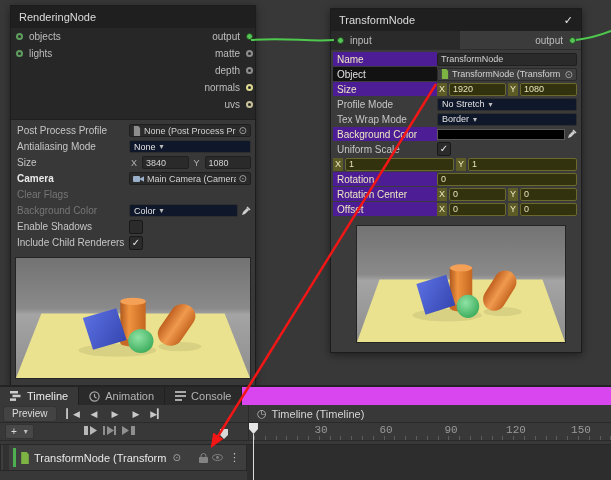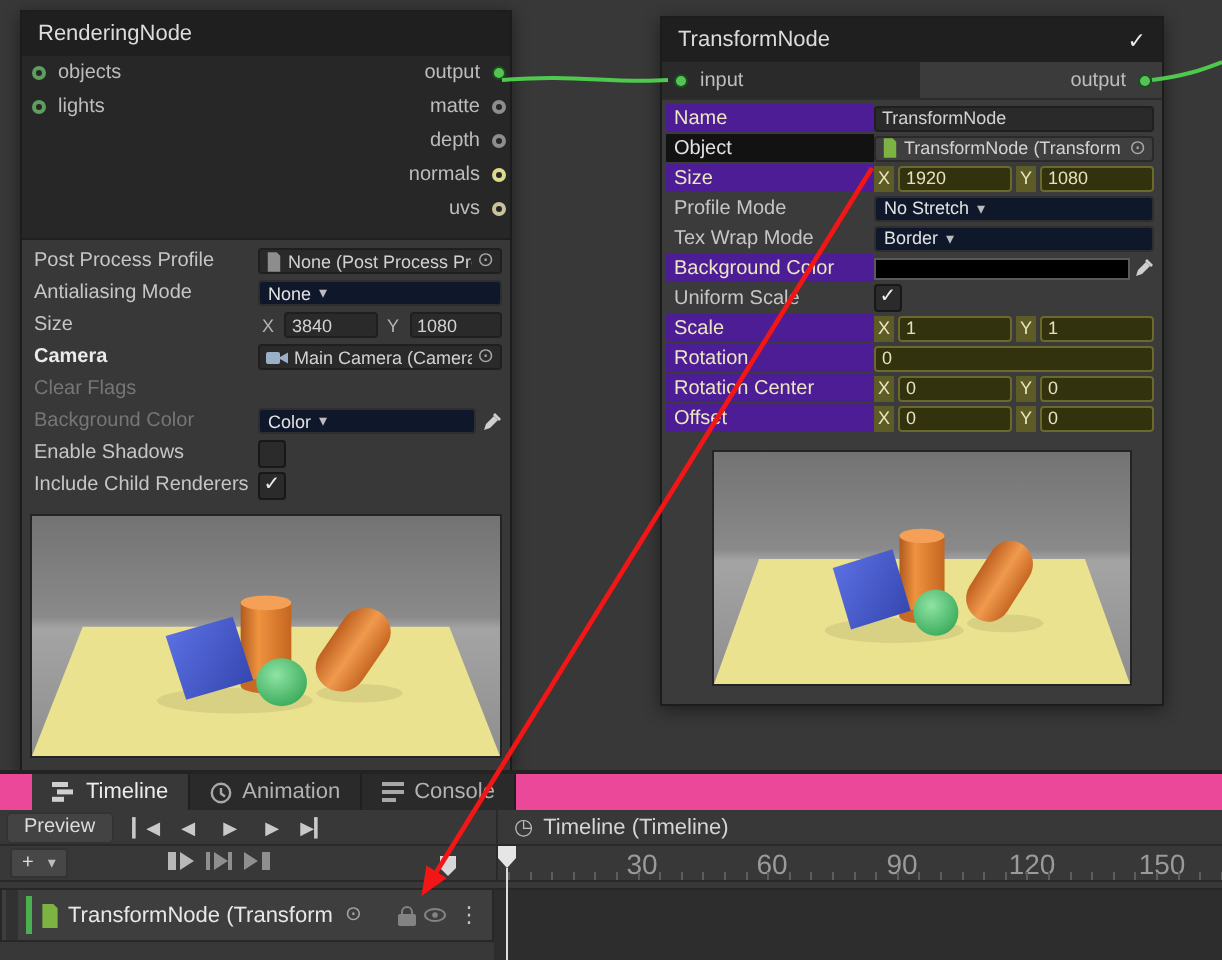--- a/index.html
+++ b/index.html
@@ -49,41 +49,41 @@
   .dark-lbl{background:#121212;color:#e2e2e2;}
   .olive-field{background:#33320f;border:1px solid #6b692c;color:#e6e2b8;}
   .olive-axis{background:#5e5c26;color:#ece7c2;}
   .swatch{flex:1;height:11px;background:#000;border:1px solid #5a5a5a;box-sizing:border-box;}
   
   .tn-ports{display:flex;height:18px;border-bottom:1px solid #2c2c2c;}
   .tn-in{flex:0 0 49%;background:#2a2a2a;display:flex;align-items:center;gap:6px;padding-left:6px;font-size:10px;color:#bdbdbd;}
   .tn-out{flex:1;display:flex;align-items:center;justify-content:flex-end;gap:6px;padding-right:5px;font-size:10px;color:#bdbdbd;}
   
   .bottom{position:absolute;left:0;top:385px;width:611px;height:95px;background:#383838;border-top:2px solid #232323;}
-  .tabbar{height:18px;background:#ec4899;display:flex;padding-left:16px;}
+  .tabbar{height:18px;background:#d946ef;display:flex;}
   .tab{display:flex;align-items:center;gap:5px;padding:0 10px;font-size:11px;color:#b2b2b2;background:#2a2a2a;border-right:1px solid #202020;}
   .tab.active{background:#383838;color:#ececec;}
   .toolbar{position:absolute;left:0;top:18px;width:100%;height:17px;border-bottom:1px solid #2a2a2a;display:flex;align-items:center;}
   .preview-btn{margin-left:3px;padding:0 8px;height:14px;line-height:14px;background:#434343;border:1px solid #333;
                border-radius:3px;font-size:10px;color:#dcdcdc;}
   .transport{display:flex;margin-left:6px;}
   .tbtn{width:21px;text-align:center;font-size:9px;color:#c9c9c9;line-height:16px;}
   .tl-selector{position:absolute;left:248px;top:0;bottom:0;right:0;border-left:1px solid #2a2a2a;
                display:flex;align-items:center;gap:5px;padding-left:8px;font-size:11px;color:#d5d5d5;overflow:hidden;}
   .clock{font-size:11px;color:#bdbdbd;}
   .ruler-row{position:absolute;left:0;top:35px;width:100%;height:18px;border-bottom:1px solid #2a2a2a;}
   .add-track{position:absolute;left:5px;top:2px;height:13px;background:#474747;border:1px solid #333;border-radius:2px;
              display:flex;align-items:center;gap:3px;padding:0 5px;font-size:10px;color:#dedede;line-height:12px;}
   .edit-modes{position:absolute;left:84px;top:4px;display:flex;gap:6px;}
   .imode{display:flex;align-items:center;}
   .marker-toggle{position:absolute;left:220px;top:3px;}
   .ruler{position:absolute;left:248px;right:0;top:0;height:18px;border-left:1px solid #2a2a2a;}
   .ruler::after{content:"";position:absolute;left:5px;right:0;bottom:0;height:4px;
                 background:repeating-linear-gradient(to right,#5d5d5d 0 1px,transparent 1px 10.8px);}
-  .tick{position:absolute;top:2px;transform:translateX(-50%);font-size:14px;color:#9a9a9a;}
+  .tick{position:absolute;top:2px;transform:translateX(-50%);font-size:11px;color:#9a9a9a;font-family:Liberation Mono, monospace;}
   .playhead-marker{position:absolute;left:249px;top:36px;width:9px;height:11px;background:#e6e6e6;z-index:6;
                    clip-path:polygon(0 0,100% 0,100% 55%,50% 100%,0 55%);}
   .playhead-line{position:absolute;left:253px;top:47px;bottom:2px;width:1px;background:#dcdcdc;z-index:6;}
   .track-header{position:absolute;left:0;top:57px;width:247px;height:27px;background:#3e3e3e;border:1px solid #272727;
                 box-sizing:border-box;display:flex;align-items:center;gap:4px;padding:0 4px 0 2px;}
   .grip{width:6px;height:100%;background:#313131;flex:0 0 auto;}
   .accent{width:3px;height:19px;background:#4caf50;flex:0 0 auto;}
   .track-label{font-size:11px;color:#e8e8e8;white-space:nowrap;overflow:hidden;}
   .track-content{position:absolute;left:247px;right:0;top:57px;bottom:0;background:#2d2d2d;border-top:1px solid #272727;}
   .dim-ic{opacity:.75;display:flex;align-items:center;}
@@ -344,21 +344,20 @@
             </svg>
         </div>
       </div>
       <div class="trow">
         <span class="lbl">Uniform Scale</span>
         <div class="val">
             <span class="cb">✓</span>
           </div>
       </div>
       <div class="trow">
-        <span class="lbl olive-lbl">Scale</span>
         <div class="val">
           <span class="axis olive-axis">X</span>
           <div class="field olive-field">
               <span class="grow">1</span>
             </div>
           <span class="axis olive-axis">Y</span>
           <div class="field olive-field">
               <span class="grow">1</span>
             </div>
         </div>

